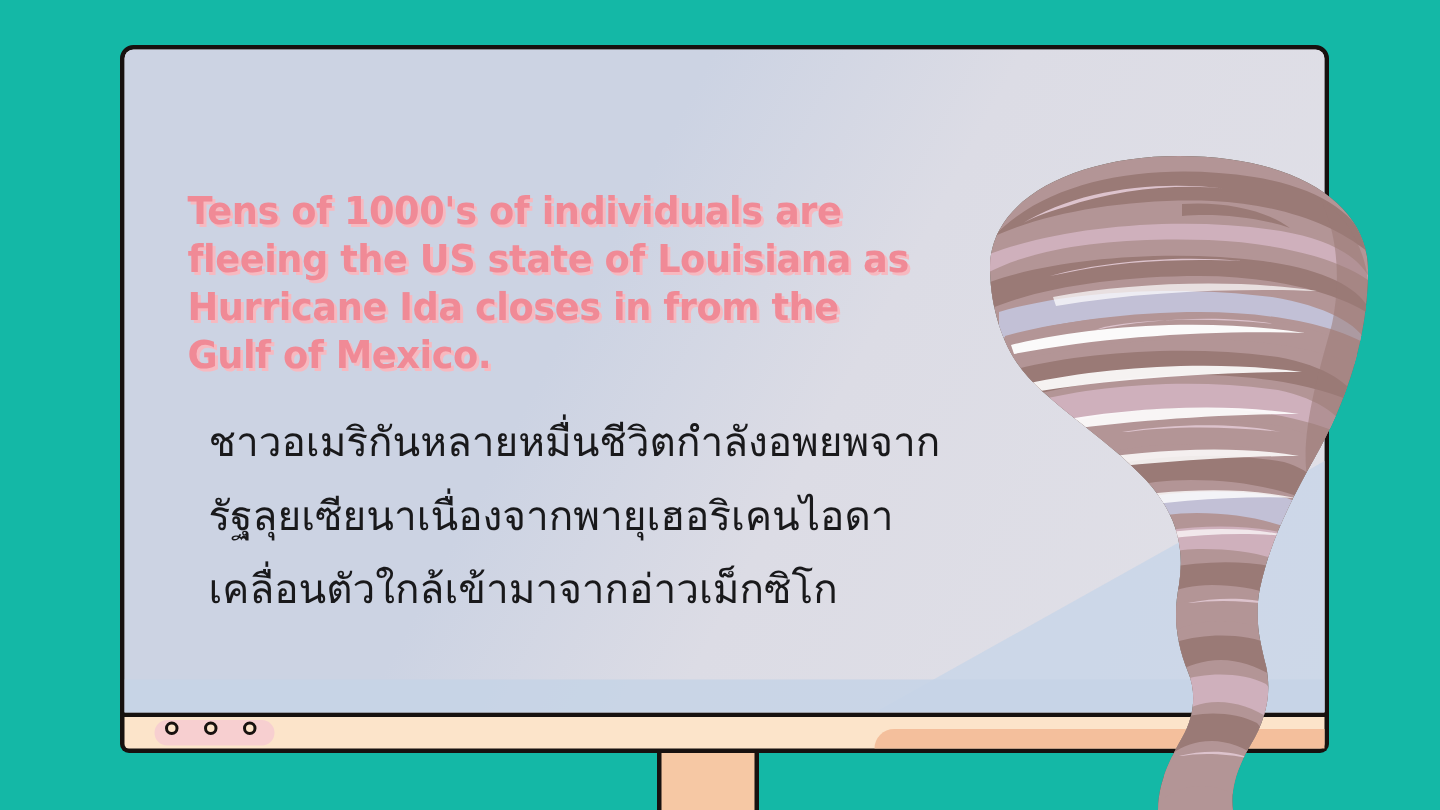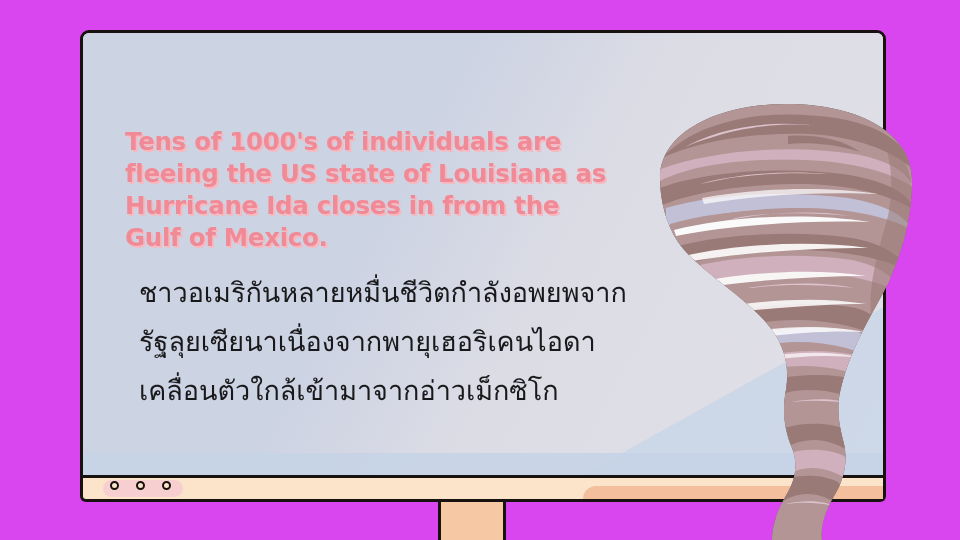--- a/index.html
+++ b/index.html
@@ -2,21 +2,21 @@
 <html><head>
 <meta charset="utf-8">
 <style>
   html,body{margin:0;padding:0;}
   body{
     width:960px;height:540px;overflow:hidden;
     background:#f5c7cd;
     font-family:"Liberation Sans", sans-serif;
     position:relative;
   }
-  #stage{position:absolute;inset:0;width:960px;height:540px;overflow:hidden;background:#d946ef;}
+  #stage{position:absolute;inset:0;width:960px;height:540px;overflow:hidden;background:#14b8a6;}
 
   
   .monitor-stand-neck{
     position:absolute;left:438px;top:498px;width:62px;height:46px;
     background:#f6c8a4;border-left:3px solid #17110f;border-right:3px solid #17110f;
   }
   .monitor-base-bar{
     position:absolute;left:80px;top:476px;width:806px;height:26px;
     background:#fce4ca;
     border:3px solid #17110f;border-top:none;
@@ -67,21 +67,21 @@
     line-height:32px;
     letter-spacing:-0.3px;
     color:#f08a96;
     text-shadow:2px 2px 0 #f7b9c0;
     transform:scaleX(.96);
     transform-origin:left top;
     white-space:pre-line;
   }
   .thaitext{
     position:absolute;left:56px;top:238px;width:640px;
-    font-family:Liberation Mono, monospace;
+    font-family:Liberation Serif, serif;
     font-size:27px;
     line-height:49px;
     color:#19191b;
     white-space:pre-line;
   }
 
   
   .tornado{position:absolute;left:640px;top:92px;width:320px;height:448px;}
   .tornado svg{display:block;width:320px;height:448px;overflow:visible;}
 </style>

